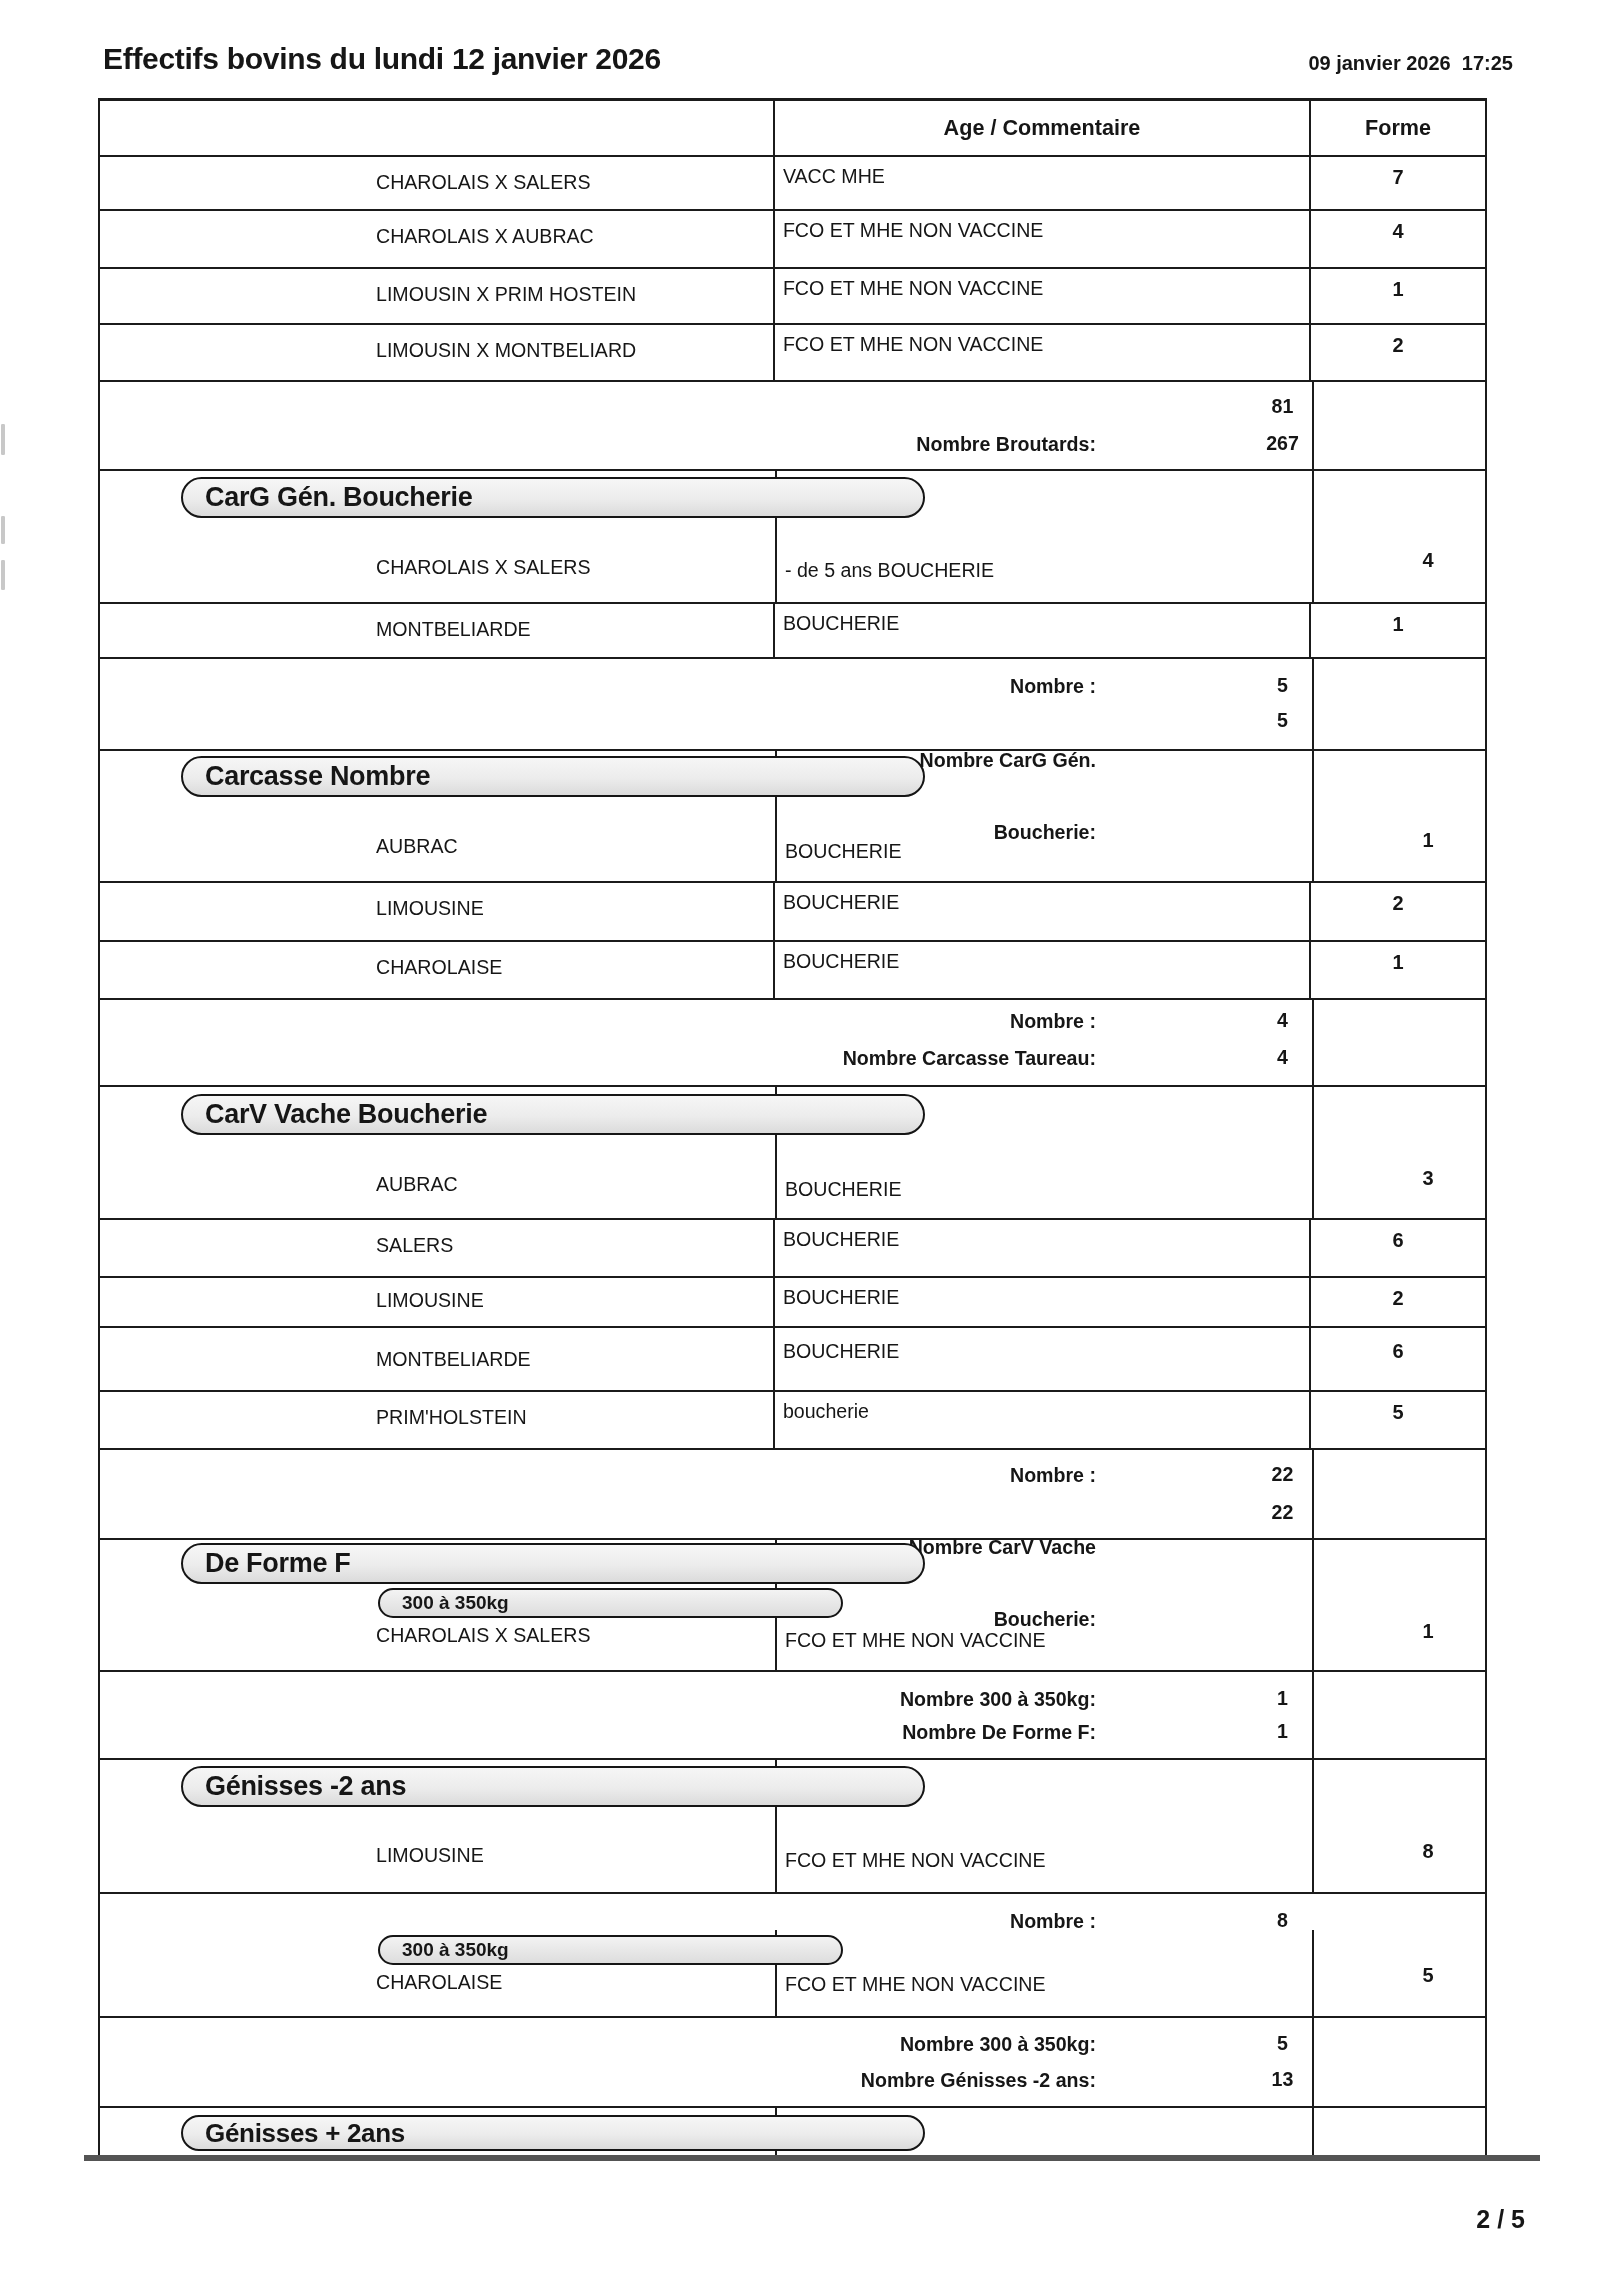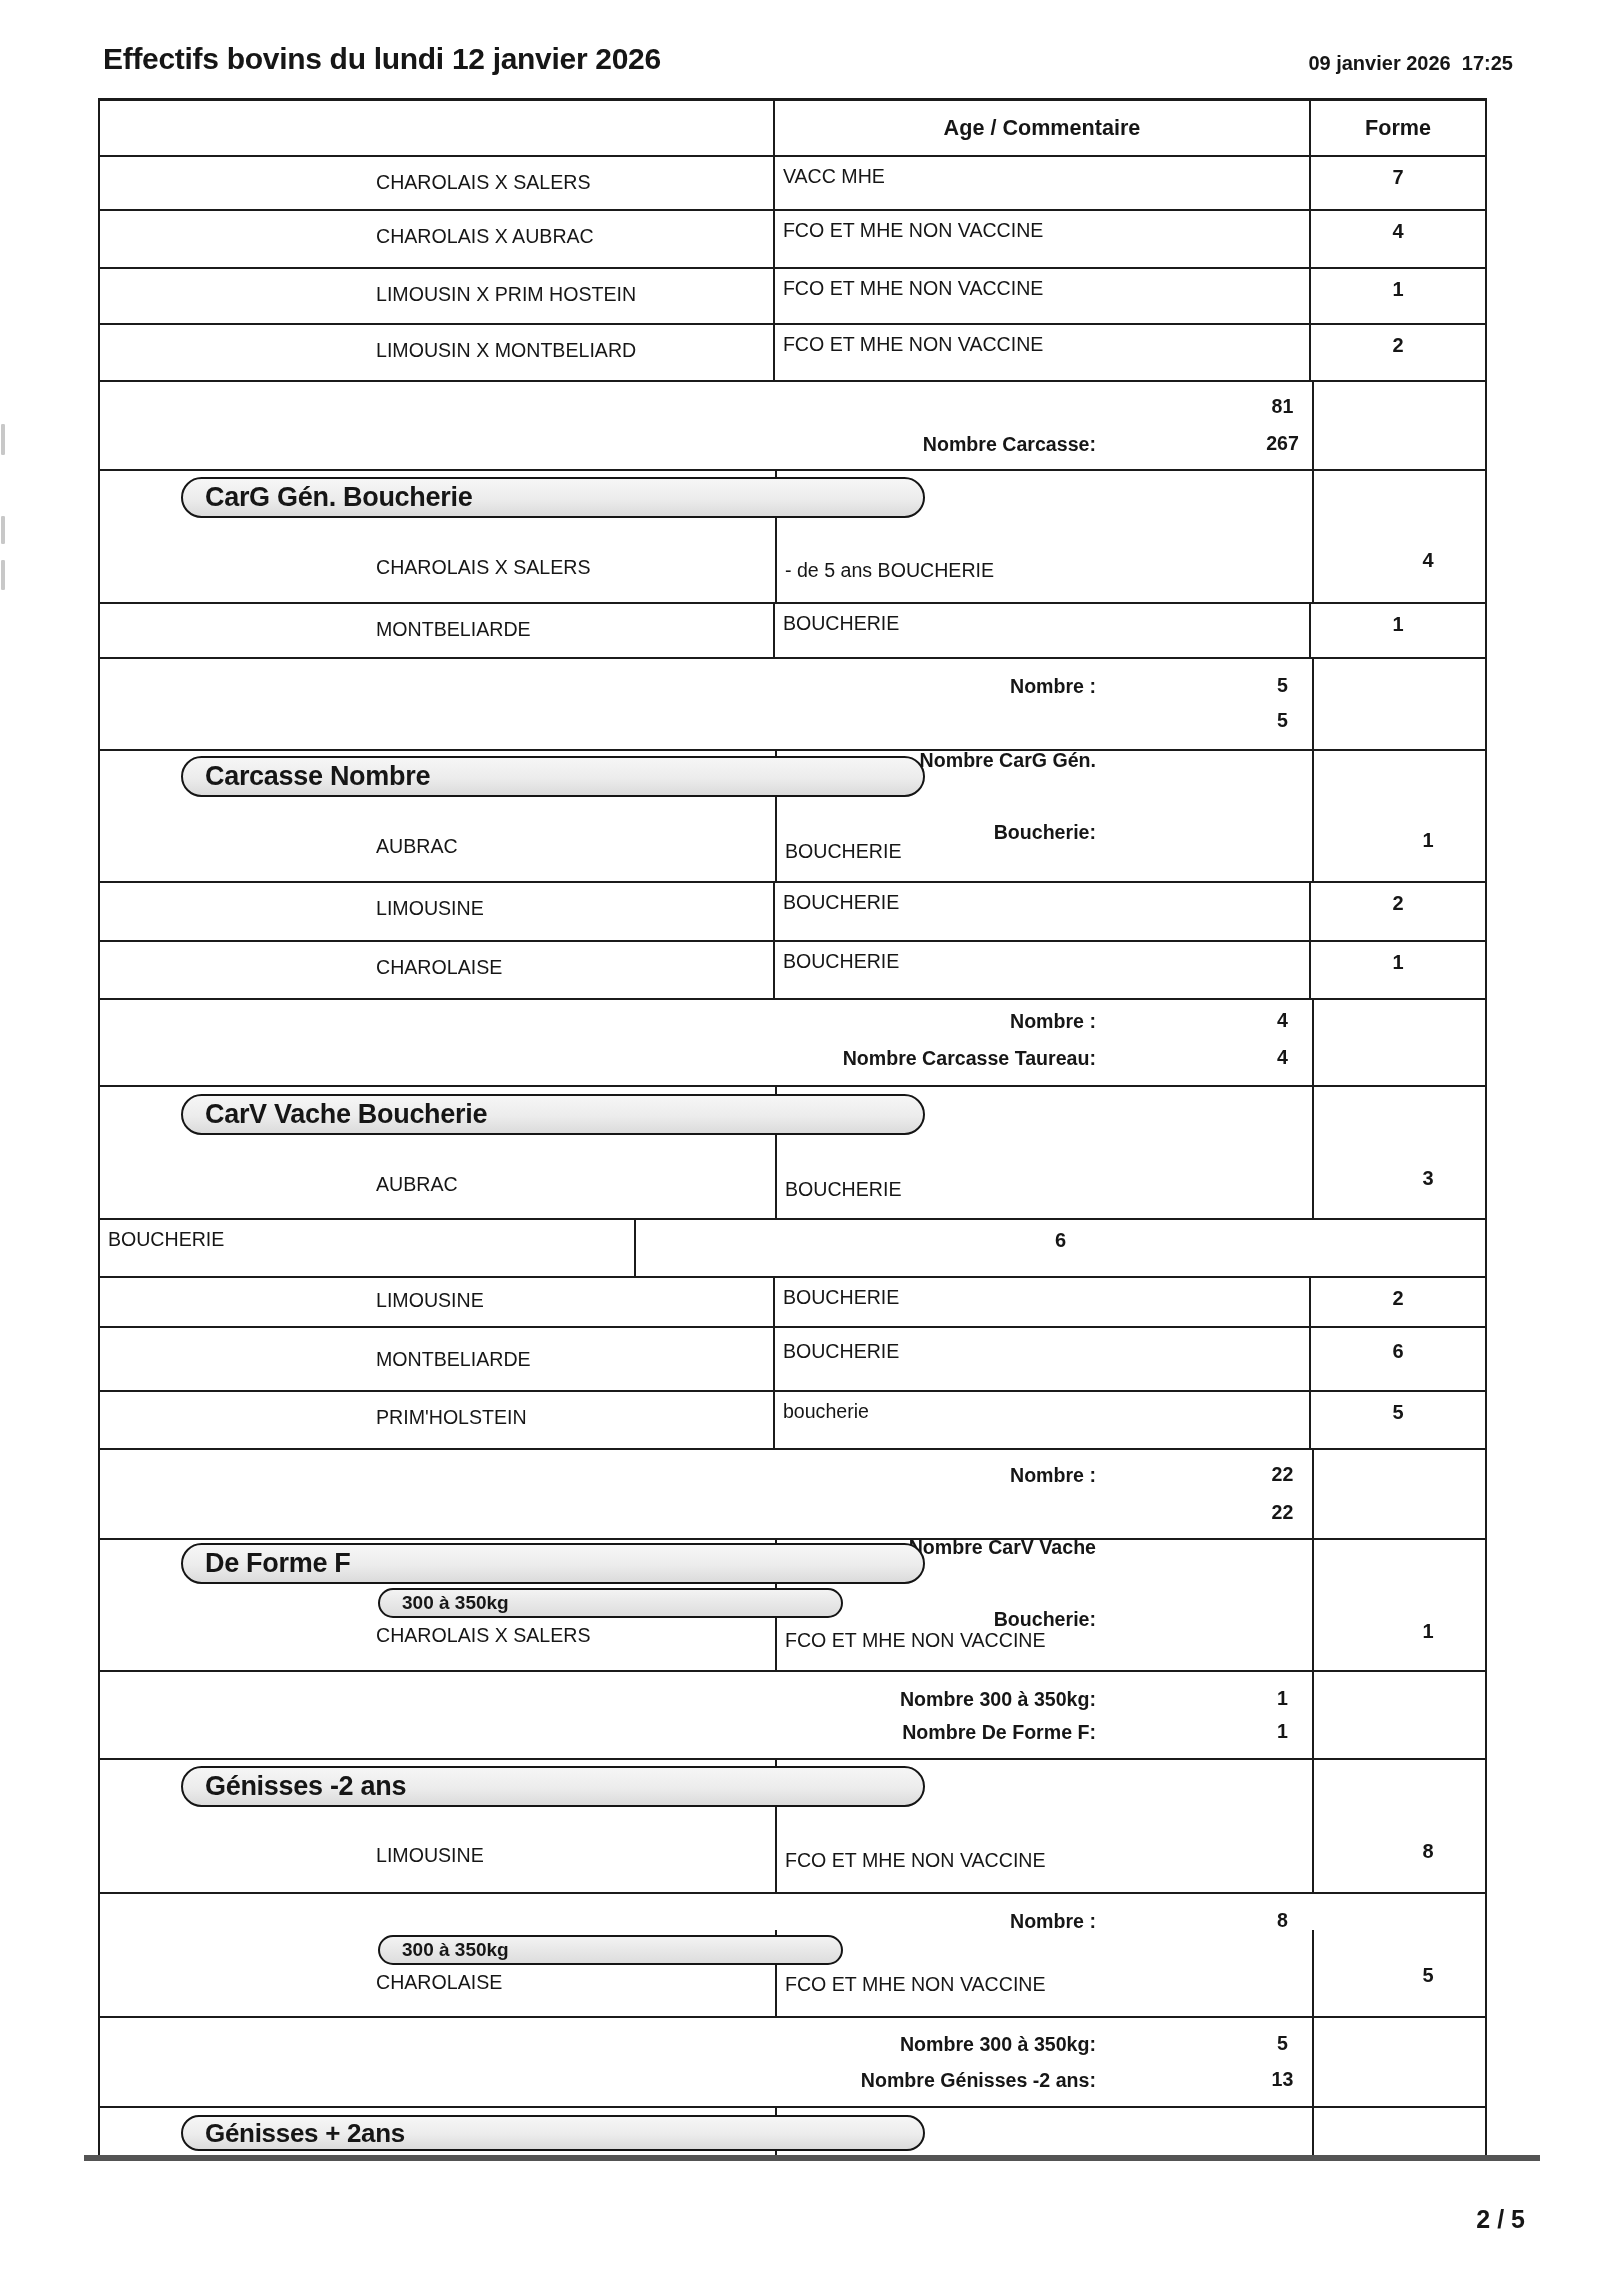--- a/index.html
+++ b/index.html
@@ -89,21 +89,21 @@
       <div class="c3">1</div>
     </div>
     <div class="trow" style="height:57px">
       <div class="c1">LIMOUSIN X MONTBELIARD</div>
       <div class="c2">FCO ET MHE NON VACCINE</div>
       <div class="c3">2</div>
     </div>
 
     <div class="tsummary" style="height:87px">
       <div class="svalue" style="top:13px">81</div>
-      <div class="slabel" style="top:50px">Nombre Carcasse:</div>
+      <div class="slabel" style="top:50px">Nombre Broutards:</div>
       <div class="svalue" style="top:50px">267</div>
     </div>
 
     <div class="tblock" style="height:131px">
       <div class="vl vl1"></div>
       <div class="vl vl2"></div>
       <div class="pill" style="top:5.9px"><span>CarG Gén. Boucherie</span></div>
       <div class="b-comment" style="top:76px">- de 5 ans BOUCHERIE</div>
       <div class="b-breed" style="top:85px">CHAROLAIS X SALERS</div>
       <div class="b-count" style="top:78px">4</div>
@@ -150,20 +150,21 @@
 
     <div class="tblock" style="height:131px">
       <div class="vl vl1"></div>
       <div class="vl vl2"></div>
       <div class="pill" style="top:6.5px"><span>CarV Vache Boucherie</span></div>
       <div class="b-comment" style="top:79px">BOUCHERIE</div>
       <div class="b-breed" style="top:86px">AUBRAC</div>
       <div class="b-count" style="top:80px">3</div>
     </div>
     <div class="trow" style="height:58px">
+      <div class="c1">SALERS</div>
       <div class="c2">BOUCHERIE</div>
       <div class="c3">6</div>
     </div>
     <div class="trow" style="height:50px">
       <div class="c1" style="padding-top:10.5px">LIMOUSINE</div>
       <div class="c2">BOUCHERIE</div>
       <div class="c3">2</div>
     </div>
     <div class="trow" style="height:64px">
       <div class="c1" style="padding-top:19.6px">MONTBELIARDE</div>

